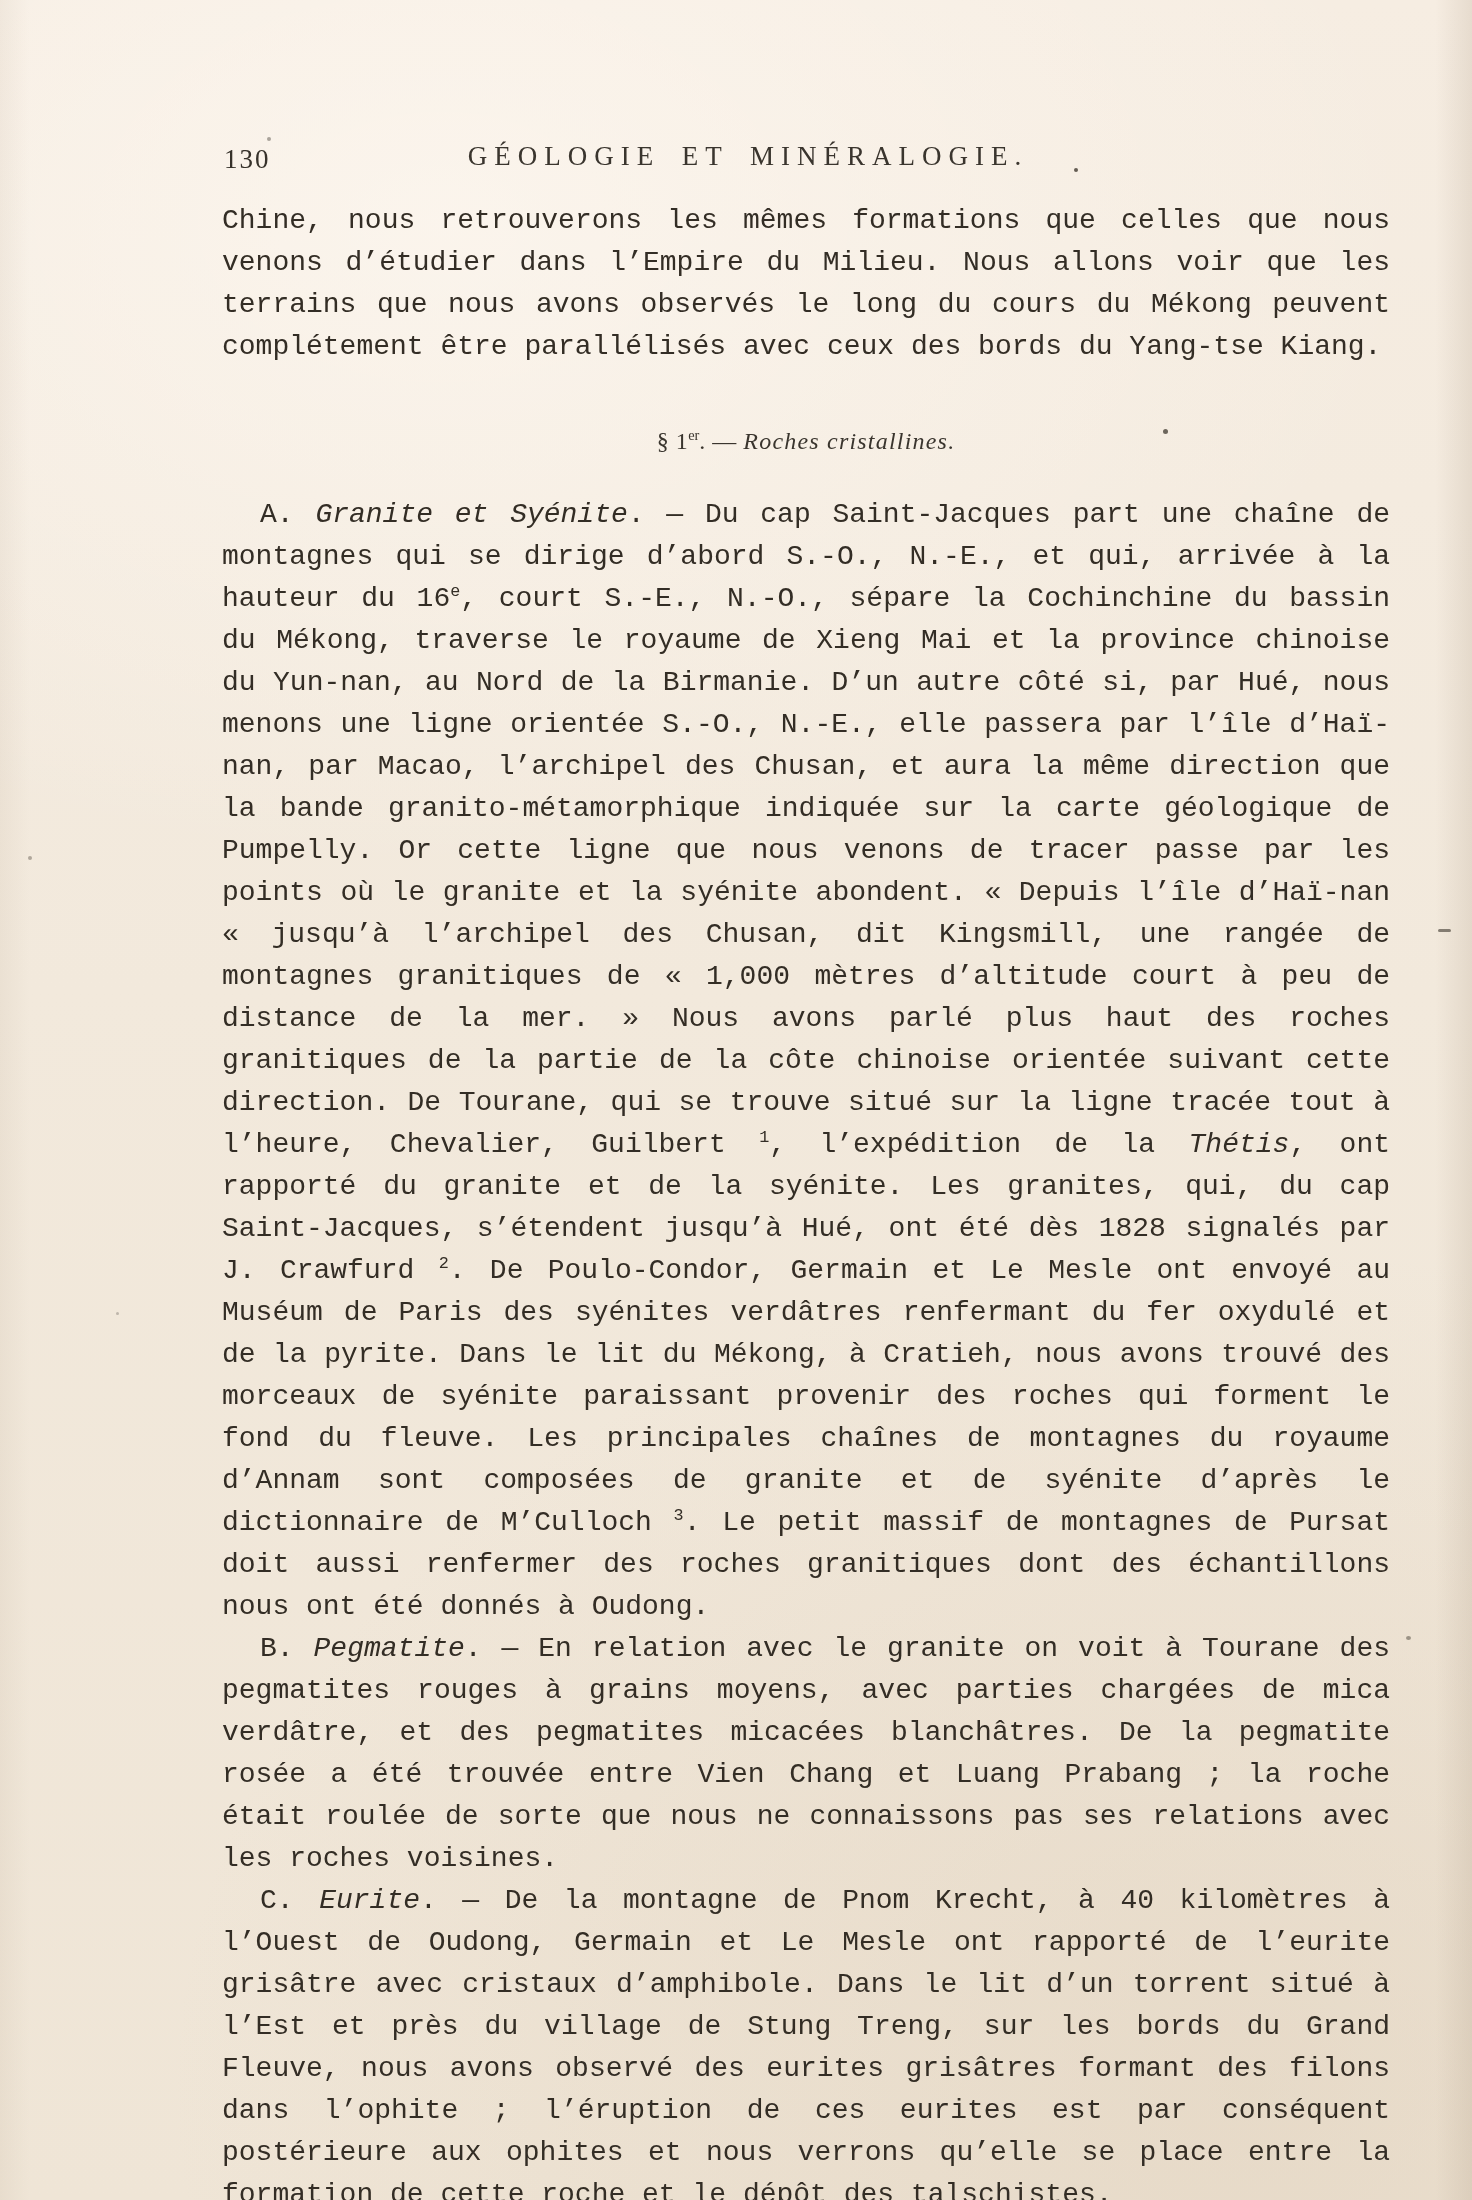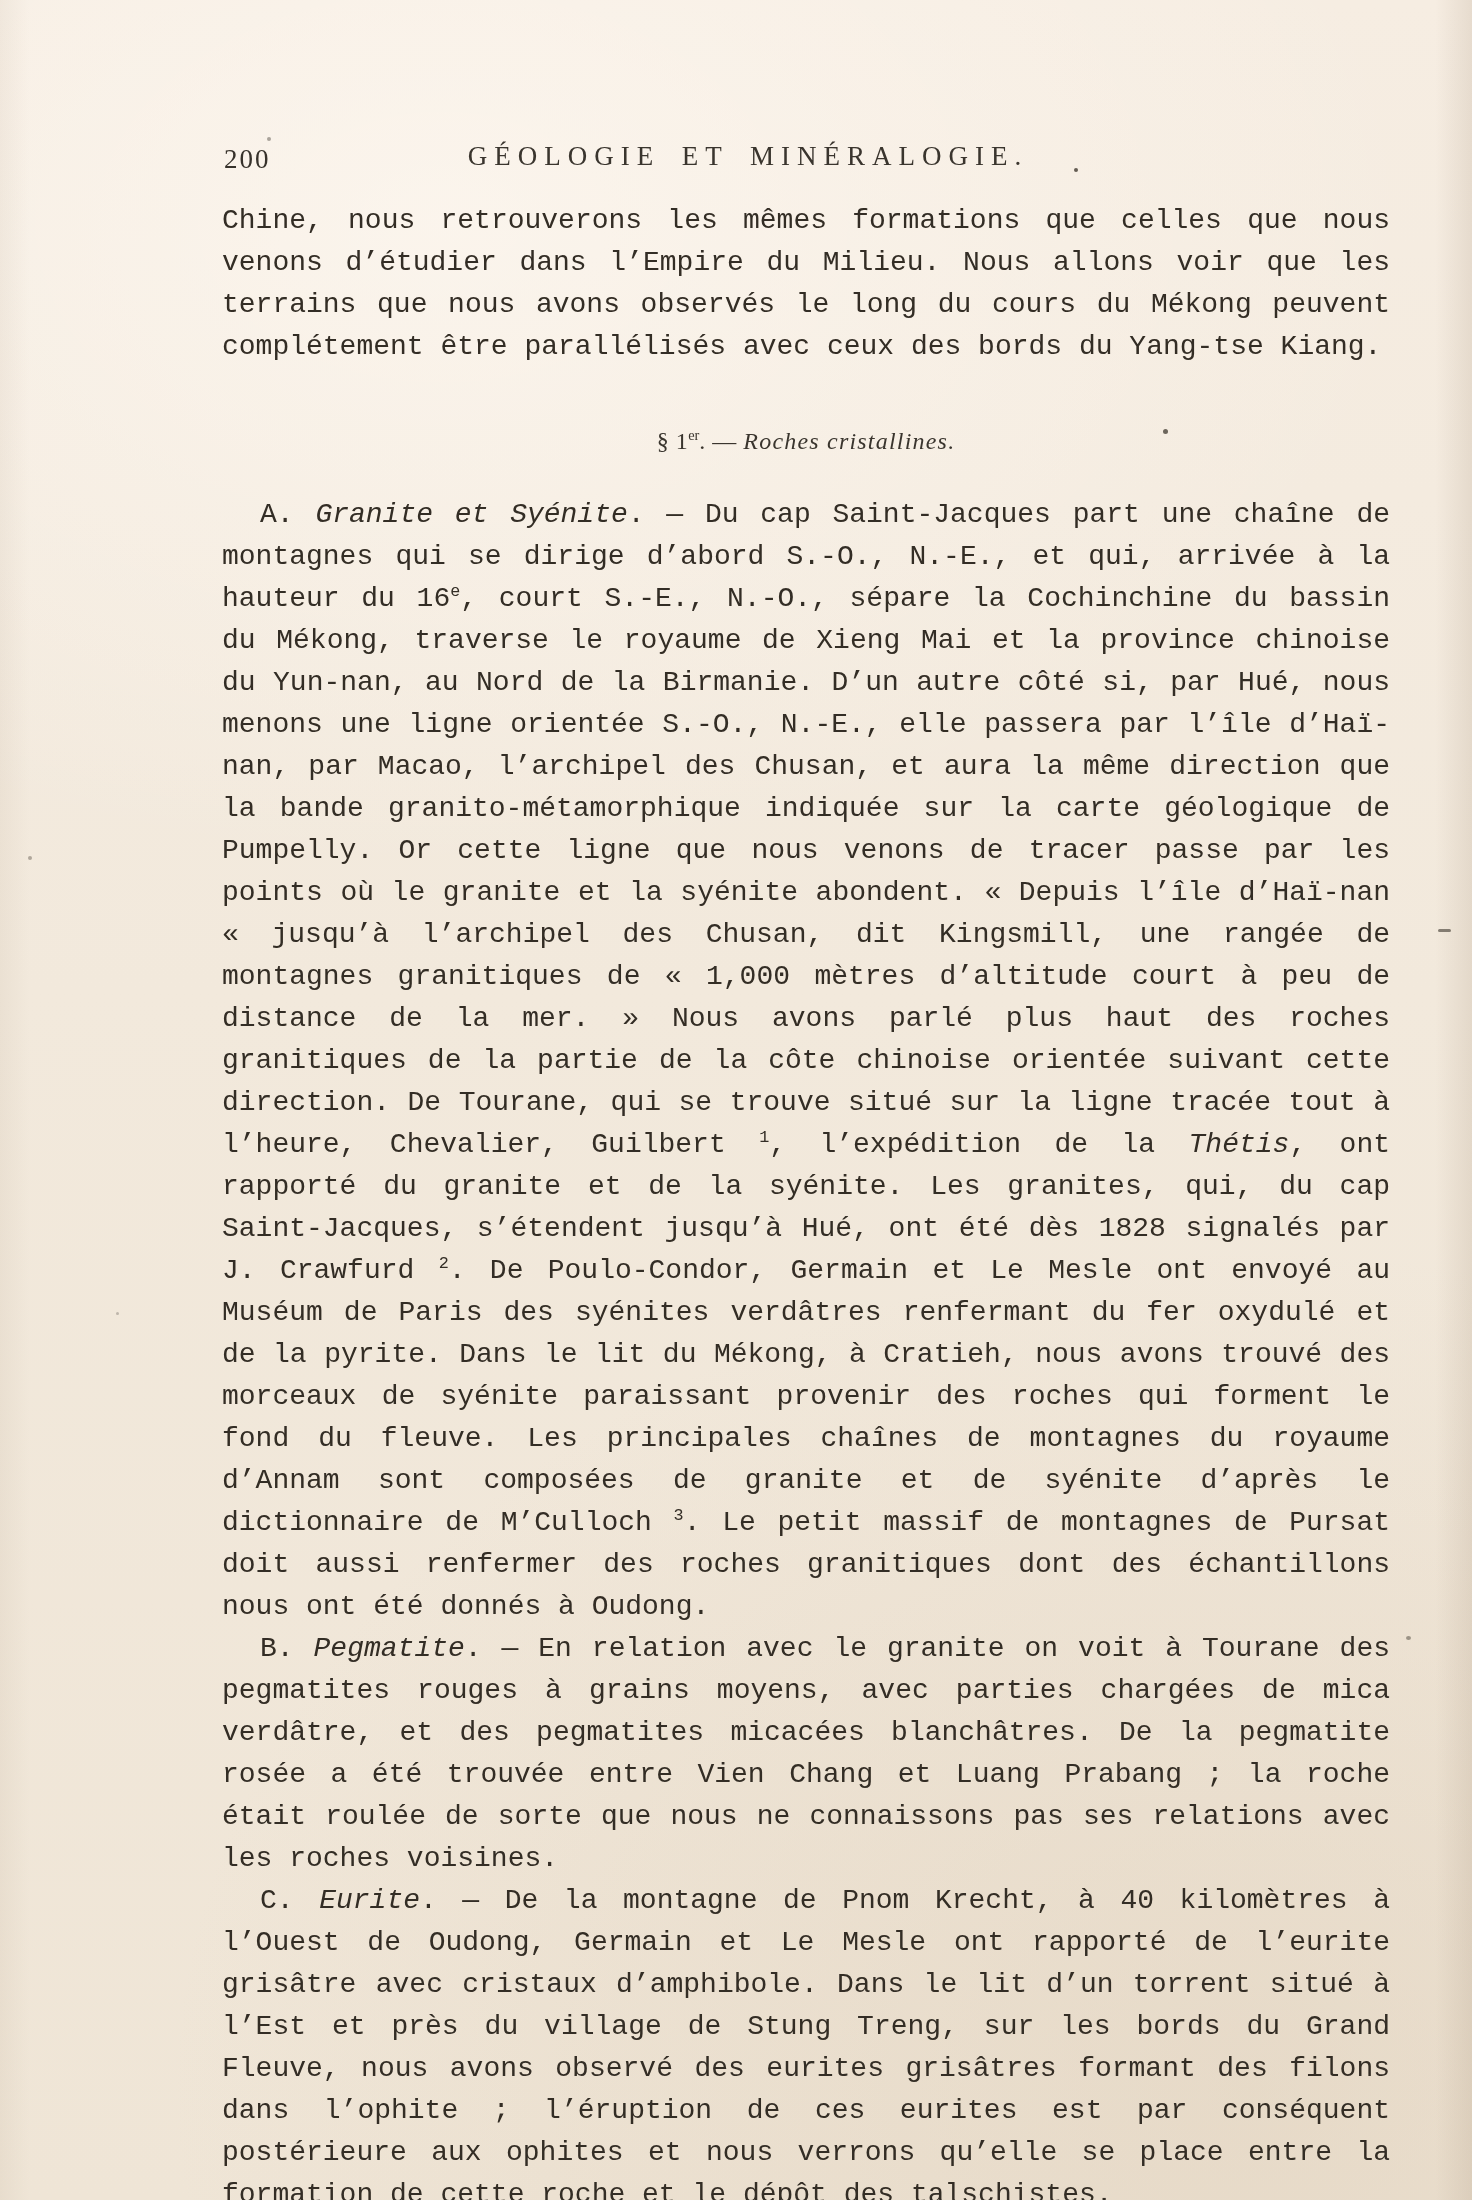--- a/index.html
+++ b/index.html
@@ -45,21 +45,21 @@
   .speck.s3{left:1438px;top:929px;width:13px;height:3px;border-radius:2px;opacity:.65;}
   .speck.s4{left:1074px;top:168px;width:4px;height:4px;opacity:.85;}
   .speck.s5{left:28px;top:856px;width:4px;height:4px;opacity:.4;}
   .speck.s6{left:1406px;top:1636px;width:5px;height:4px;opacity:.5;}
   .speck.s7{left:116px;top:1312px;width:3px;height:3px;opacity:.3;}
 </style>
 </head>
 <body>
 
 <div class="header-row">
-  <span class="page-number">200</span>
+  <span class="page-number">130</span>
   <span class="running-header">GÉOLOGIE ET MINÉRALOGIE.</span>
 </div>
 
 <div class="text-block">
 
   <div>
       <p class="body-para"><span>Chine, nous retrouverons les mêmes formations que celles que nous venons d’étudier dans l’Empire du Milieu. Nous allons voir que les terrains que nous avons observés le long du cours du Mékong peuvent complétement être parallélisés avec ceux des bords du Yang-tse Kiang.</span></p>
     </div>
 
   <div class="section-heading"><span><span>§ 1</span><sup>er</sup><span>. — </span></span><i>Roches cristallines.</i></div>

